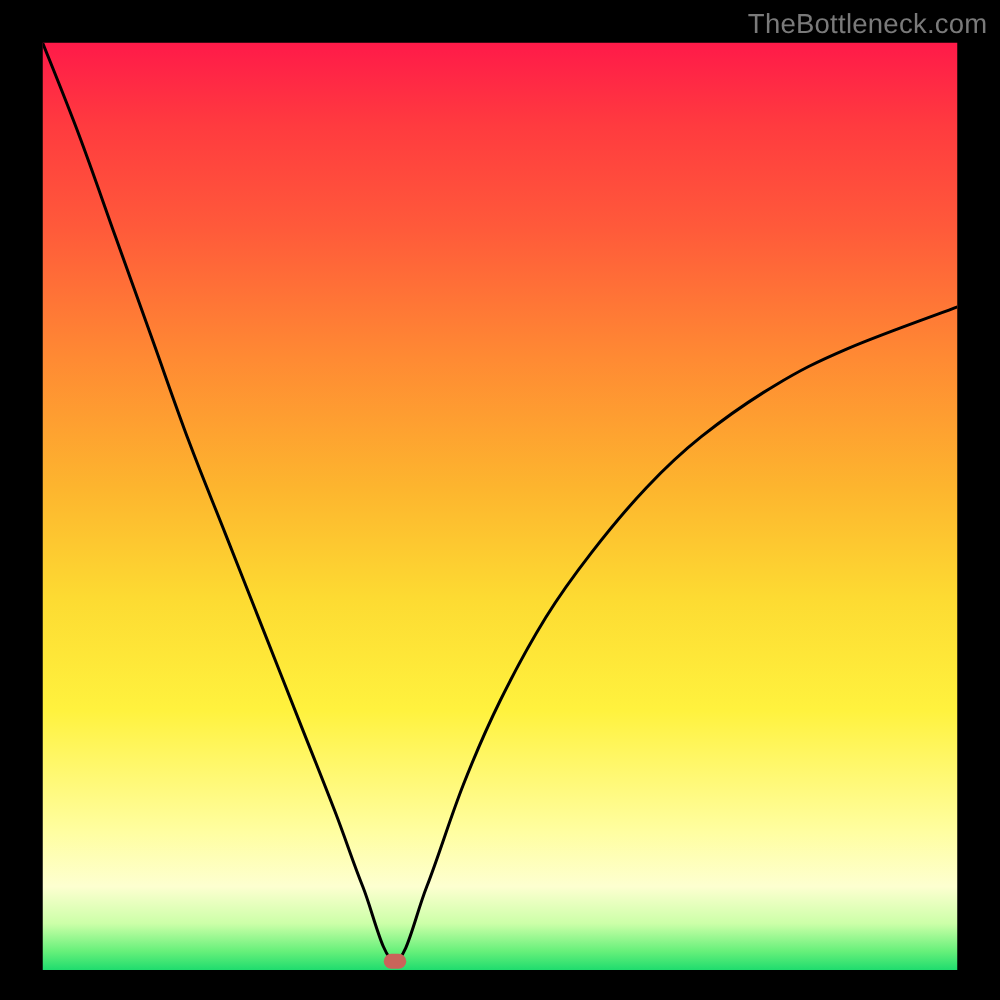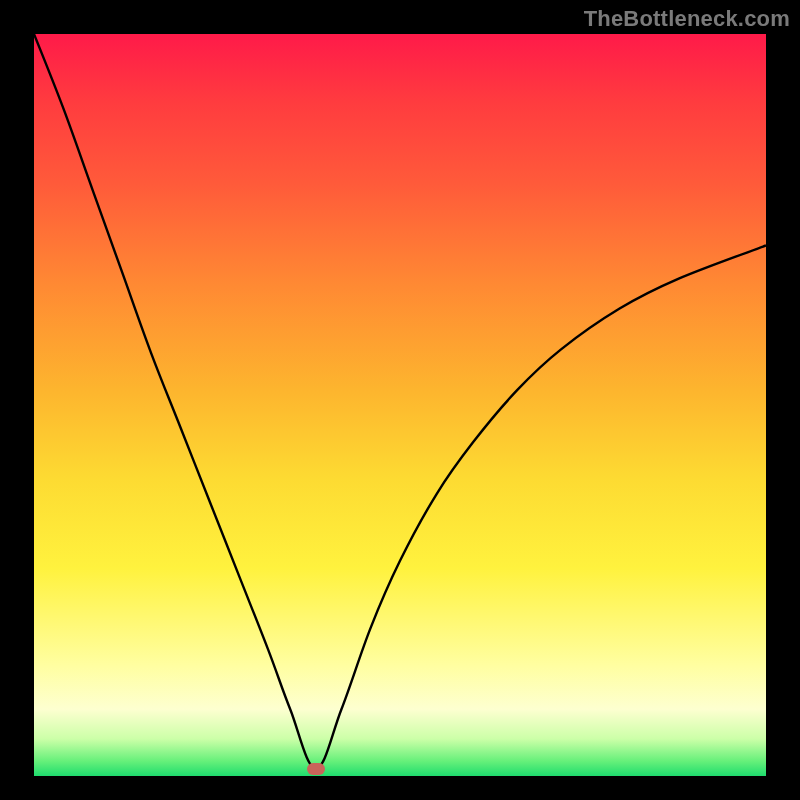--- a/index.html
+++ b/index.html
@@ -18,21 +18,21 @@
     width: 800px;
     height: 800px;
     background: #000;
   }
   .watermark {
     position: absolute;
     top: 6px;
     right: 10px;
     color: #7a7a7a;
     font-size: 22px;
-    font-weight: 700;
+    font-weight: 400;
     letter-spacing: 0.2px;
     z-index: 5;
   }
   .plot {
     position: absolute;
     left: 34px;
     top: 34px;
     width: 732px;
     height: 742px;
     overflow: hidden;

